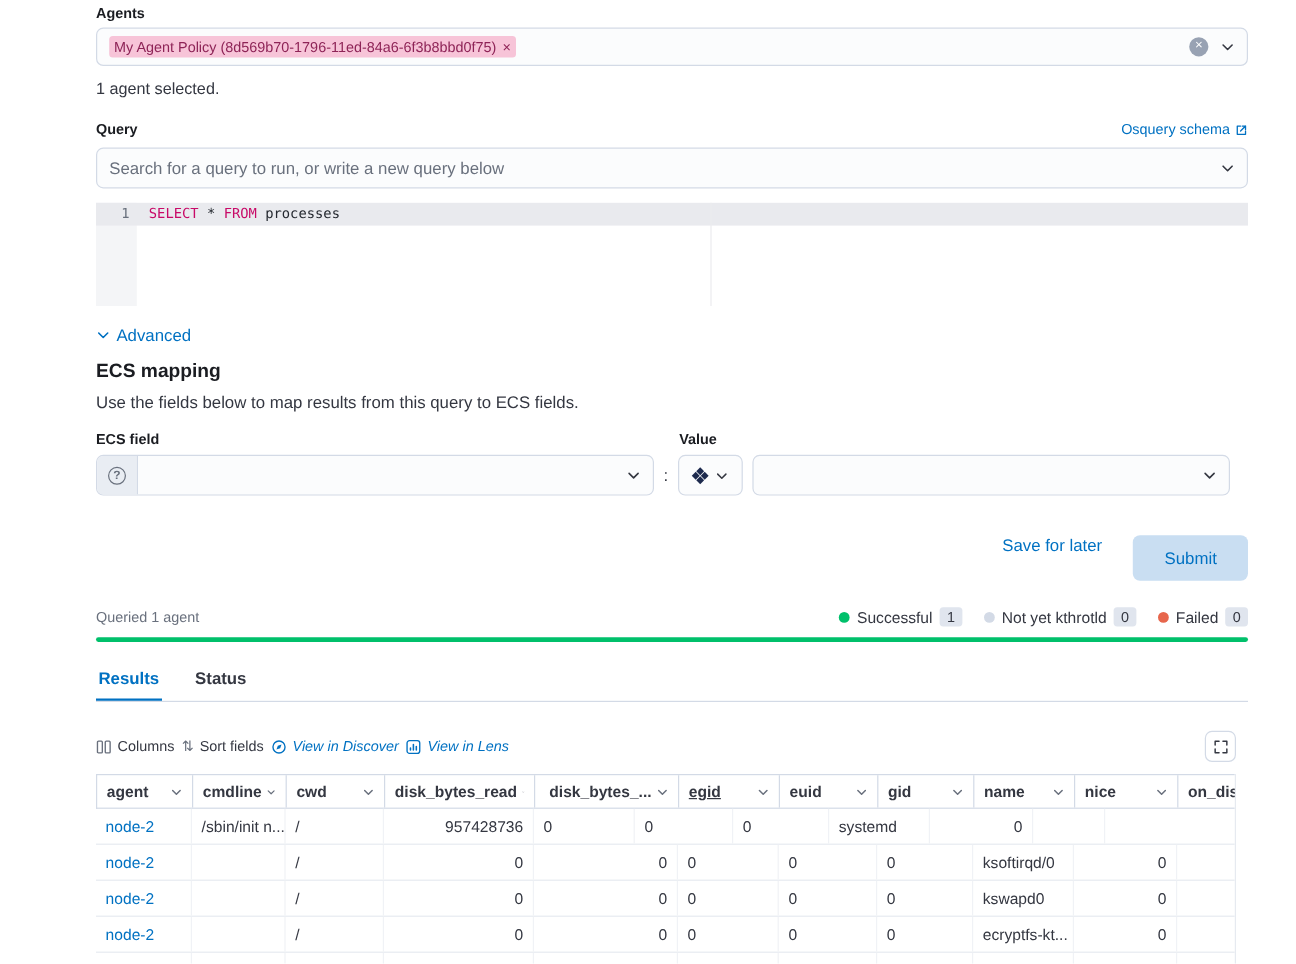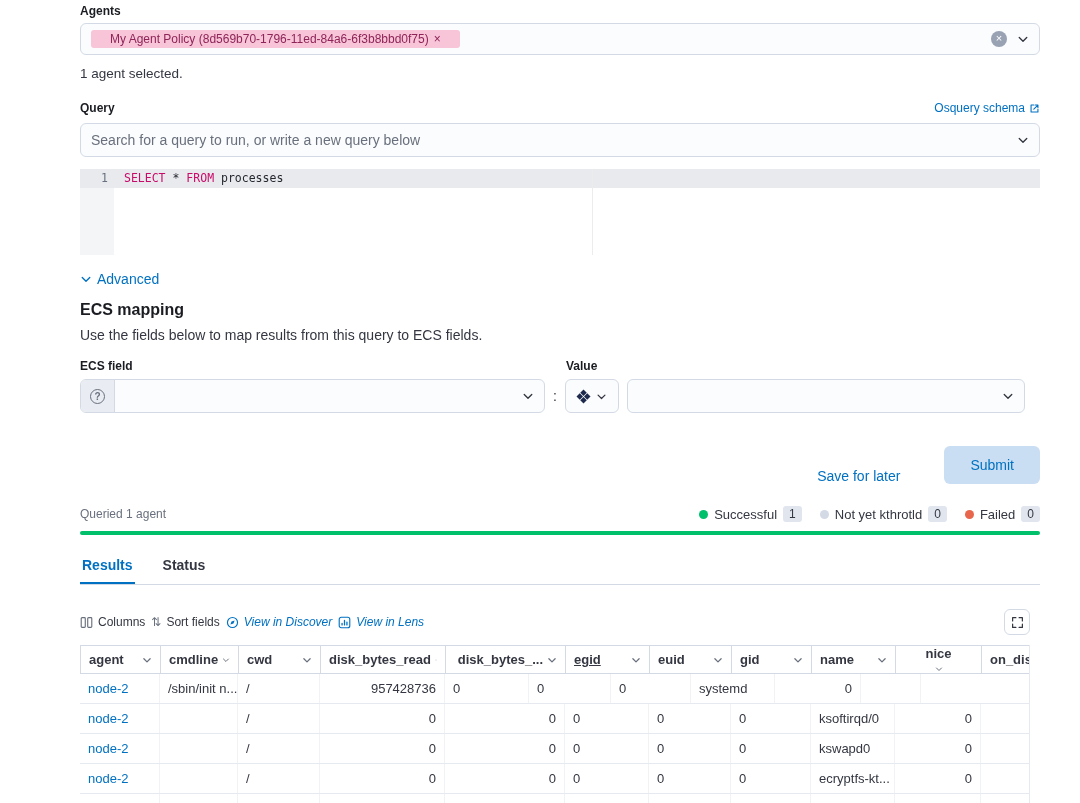--- a/index.html
+++ b/index.html
@@ -14,21 +14,21 @@
            border-radius:6px; height:34px; padding:0 10px; position:relative; }
   .combo input { border:none; outline:none; background:transparent; flex:1; font:inherit; color:#343741; min-width:0; }
   .combo input::placeholder { color:#69707d; }
   .combo-icons { margin-left:auto; display:flex; align-items:center; gap:10px; }
   .clear-circle { width:16px; height:16px; border-radius:50%; background:#98a2b3; color:#fff;
                   font-size:11px; line-height:15px; text-align:center; display:inline-block; cursor:pointer; }
   .chev { flex:0 0 auto; }
 
   .agents-combo { margin-top:5px; height:32px; }
   .badge-pink { background:var(--accent_badge_bg); color:var(--accent_badge_text); font-size:12px;
-                padding:2px 19px; border-radius:3px; display:inline-flex; align-items:center; gap:5px; white-space:nowrap; }
+                padding:2px 4px; border-radius:3px; display:inline-flex; align-items:center; gap:5px; white-space:nowrap; }
   .badge-x { font-size:12px; cursor:pointer; }
   .selected-text { margin-top:11px; font-size:13.5px; }
 
   .query-head { margin-top:20px; display:flex; justify-content:space-between; align-items:center; }
   .schema-link { color:var(--primary); font-size:12px; font-weight:500; display:inline-flex; align-items:center; gap:4px; text-decoration:none; cursor:pointer; }
 
   .query-combo { margin-top:8px; }
 
   
   .editor { margin-top:12px; height:86px; position:relative; font-family:"DejaVu Sans Mono", monospace; font-size:11.5px; background:#fff; }
@@ -53,21 +53,21 @@
   .ecs-field-combo { width:465px; padding:0; }
   .prepend { width:34px; height:100%; background:#e9edf3; border-right:1px solid #d3dae6;
              border-radius:5px 0 0 5px; display:flex; align-items:center; justify-content:center; }
   .q-circle { width:15px; height:15px; border:1.3px solid #69707d; border-radius:50%; color:#69707d;
               font-size:10px; font-weight:700; line-height:13px; text-align:center; }
   .ecs-field-combo .combo-icons { margin-right:10px; }
   .colon-sep { font-size:14px; color:#343741; }
   .type-select { width:54px; justify-content:center; gap:5px; padding:0 6px; }
   .ecs-value-combo { width:398px; }
 
-  .buttons-row { margin-top:33px; display:flex; justify-content:flex-end; align-items:flex-end; gap:44px; }
+  .buttons-row { margin-top:33px; display:flex; justify-content:flex-end; align-items:flex-start; gap:26px; }
   .save-link { color:var(--primary); font-weight:500; font-size:14px; cursor:pointer; }
   .submit-btn { background:var(--submit_bg); color:var(--primary); font-weight:500; font-size:14px;
                 border:none; border-radius:6px; height:38px; padding:0 26px; cursor:pointer; font-family:inherit; }
 
   .status-row { margin-top:22px; display:flex; justify-content:space-between; align-items:center; }
   .queried-text { font-size:12px; color:#69707d; }
   .health-group { display:flex; align-items:center; gap:18px; }
   .health { display:flex; align-items:center; gap:6px; font-size:13px; }
   .dot { width:9px; height:9px; border-radius:50%; display:inline-block; }
   .dot-success { background:var(--success); }
@@ -320,21 +320,21 @@
             <svg width="10" height="10" viewBox="0 0 16 16">
               <path d="M3 6l5 5 5-5" fill="none" stroke="#69707d" stroke-width="2" stroke-linecap="round" stroke-linejoin="round"></path>
             </svg>
           </div>
           <div class="hcell" style="width: 84px;">
             <span>name</span>
             <svg width="10" height="10" viewBox="0 0 16 16">
               <path d="M3 6l5 5 5-5" fill="none" stroke="#69707d" stroke-width="2" stroke-linecap="round" stroke-linejoin="round"></path>
             </svg>
           </div>
-          <div class="hcell" style="width: 86px; flex-direction: column;">
+          <div class="hcell" style="width: 86px;">
             <span>nice</span>
             <svg width="10" height="10" viewBox="0 0 16 16">
               <path d="M3 6l5 5 5-5" fill="none" stroke="#69707d" stroke-width="2" stroke-linecap="round" stroke-linejoin="round"></path>
             </svg>
           </div>
           <div class="hcell" style="width: 60px;">
             <span>on_disk</span>
             <svg width="10" height="10" viewBox="0 0 16 16">
               <path d="M3 6l5 5 5-5" fill="none" stroke="#69707d" stroke-width="2" stroke-linecap="round" stroke-linejoin="round"></path>
             </svg>

